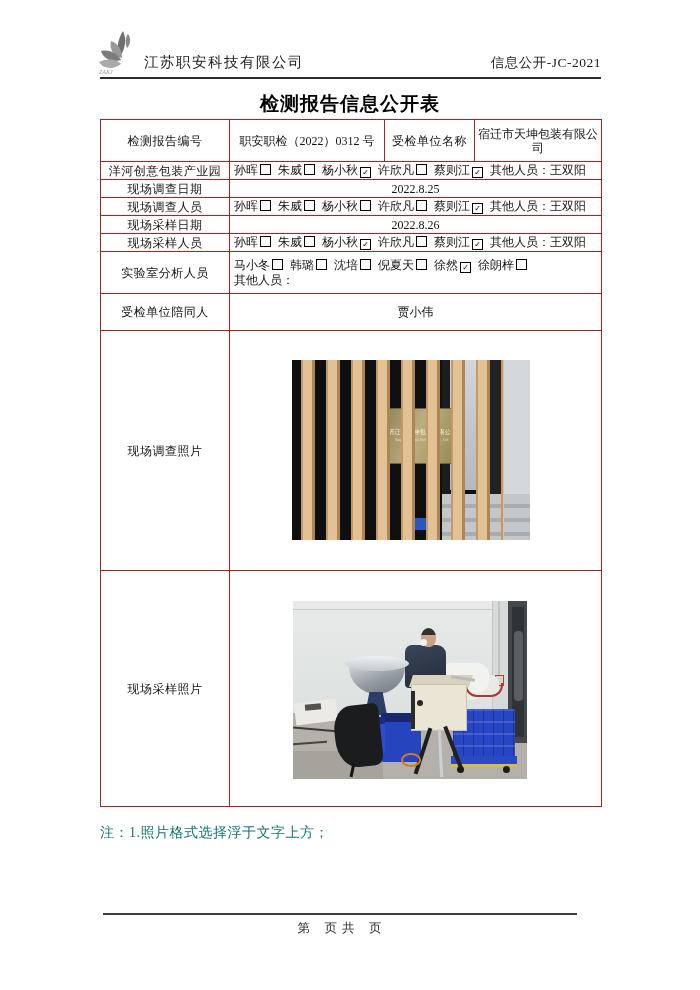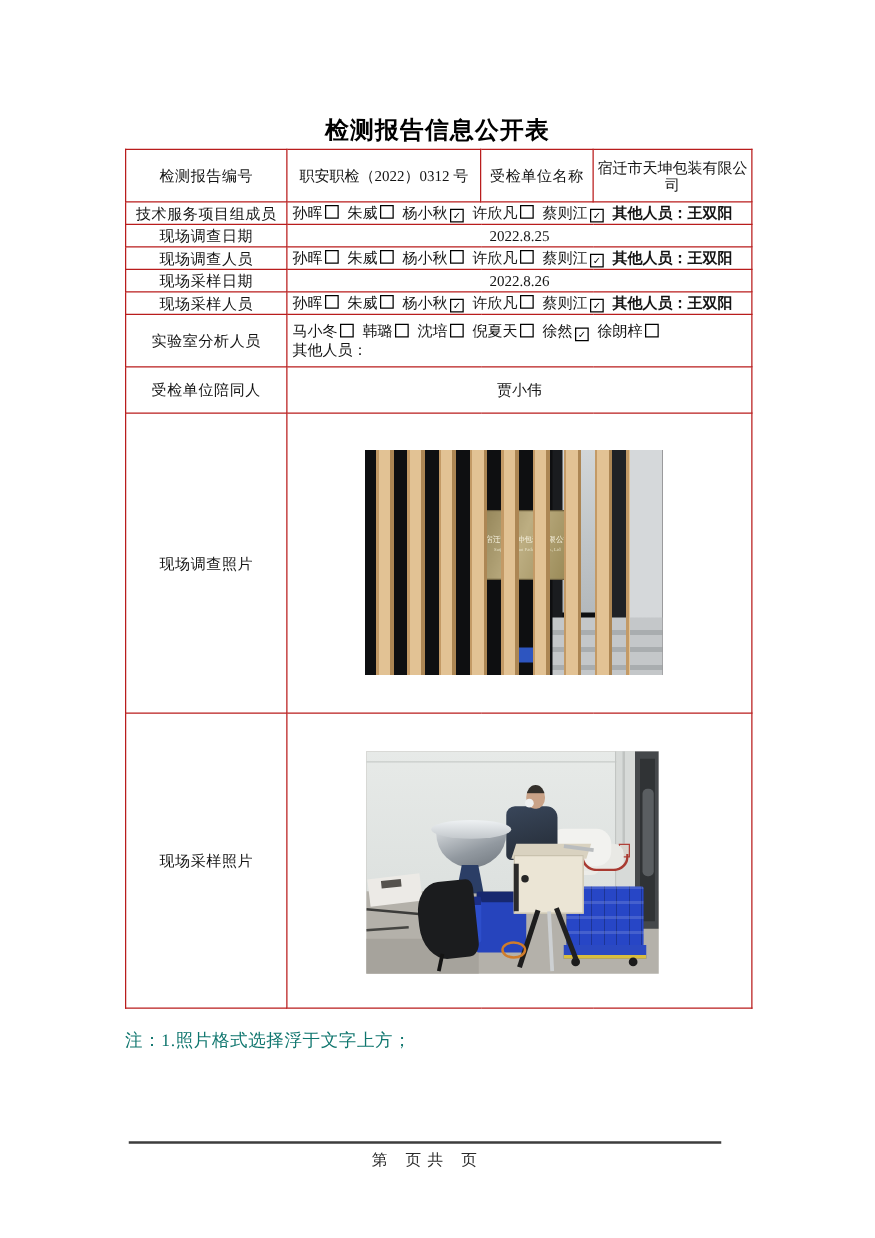--- a/index.html
+++ b/index.html
@@ -18,21 +18,21 @@
   table.form{position:absolute;left:100px;top:119px;border-collapse:collapse;table-layout:fixed;width:501px;}
   table.form td{border:1px solid #b91c1c;font-size:12px;line-height:14px;overflow:hidden;}
   td.lab{text-align:center;letter-spacing:.5px;padding:1px 2px;}
   td.ctr{text-align:center;padding:1px 3px;}
   td.lft{text-align:left;padding:1px 4px;}
   .r1{height:42px}.r2{height:30px}.rs{height:18px}.r8{height:42px}.r9{height:37px}
   .rp1{height:240px}.rp2{height:236px}
   .member{white-space:nowrap;margin-right:7px;}
   .cb{display:inline-block;width:9px;height:9px;border:1px solid #000;margin-left:2px;vertical-align:-1px;
       font:bold 8px/9px "DejaVu Sans",sans-serif;text-align:center;color:#000;}
-  .others{white-space:nowrap;font-weight:bold;}
+  .others{white-space:nowrap;}
   .two-line{padding:2px 4px;}
   
   .photo{position:relative;overflow:hidden;}
   .photo1{width:238px;height:180px;margin:29px 0 0 62px;background:#0e0f11;}
   .p1-glass{position:absolute;left:158px;top:0;width:38px;height:130px;background:linear-gradient(180deg,#d2d6d8,#bfc4c7 60%,#b4b9bc);}
   .p1-frame-l{position:absolute;left:150px;top:0;width:8px;height:140px;background:#1a1c1f;}
   .p1-frame-r{position:absolute;left:196px;top:0;width:14px;height:140px;background:#202225;}
   .p1-outer{position:absolute;left:210px;top:0;width:28px;height:180px;background:#d5d8da;}
   .p1-steps{position:absolute;left:150px;top:134px;width:88px;height:46px;
             background:repeating-linear-gradient(180deg,#c4c7c9 0 10px,#a9adaf 10px 14px);}
@@ -95,39 +95,51 @@
   
   .note{position:absolute;left:100px;top:824px;font-size:14px;letter-spacing:.5px;color:#0f766e;}
   .footer{position:absolute;left:103px;top:913px;width:474px;border-top:2px solid #3d3d3d;text-align:center;
           padding-top:5px;font-size:12.5px;letter-spacing:1px;color:#2a2a2a;}
 </style>
 </head>
 <body>
 
 <div class="page">
 
+  <div class="header">
+    <svg class="logo" width="48" height="46" viewBox="0 0 48 46">
+      <path d="M29 2 C24 10 22 19 26 27 C31 21 33 10 29 2 Z" fill="#6f6f6f"></path>
+      <path d="M17 12 C24 14 28 21 28 29 C19 27 15 20 17 12 Z" fill="#999999"></path>
+      <path d="M7 22 C16 20 24 25 27 31 C17 34 9 29 7 22 Z" fill="#7c7c7c"></path>
+      <path d="M5 33 C14 28 24 31 27 35 C19 41 9 40 5 33 Z" fill="#aaaaaa"></path>
+      <path d="M34 5 C37 9 37 15 33 19 C31 14 31 9 34 5 Z" fill="#8a8a8a"></path>
+      <text x="5" y="45" font-size="6" font-style="italic" fill="#9a9a9a">ZAKJ</text>
+    </svg>
+    <span class="company">江苏职安科技有限公司</span>
+    <span class="doc-code">信息公开-JC-2021</span>
+  </div>
 
   <div class="title">检测报告信息公开表</div>
 
   <table class="form">
     <colgroup>
         <col style="width:129px">
         <col style="width:155px">
         <col style="width:90px">
         <col style="width:127px">
       </colgroup>
     <tbody>
         <tr class="r1">
       <td class="lab">检测报告编号</td>
       <td class="ctr">职安职检（2022）0312 号</td>
       <td class="lab">受检单位名称</td>
       <td class="ctr">宿迁市天坤包装有限公司</td>
     </tr>
     <tr class="rs">
-      <td class="lab">技术服务项目组成员</td>
+      <td class="lab">洋河创意包装产业园</td>
       <td class="lft" colspan="3">
         <span><span class="member"><span>孙晖</span><span class="cb"></span></span><span class="member"><span>朱威</span><span class="cb"></span></span><span class="member"><span>杨小秋</span><span class="cb">✓</span></span><span class="member"><span>许欣凡</span><span class="cb"></span></span><span class="member"><span>蔡则江</span><span class="cb">✓</span></span></span><span class="others"><span>其他人员：</span><span>王双阳</span></span>
       </td>
     </tr>
     <tr class="rs">
       <td class="lab">现场调查日期</td>
       <td class="ctr" colspan="3">2022.8.25</td>
     </tr>
     <tr class="rs">
       <td class="lab">现场调查人员</td>

